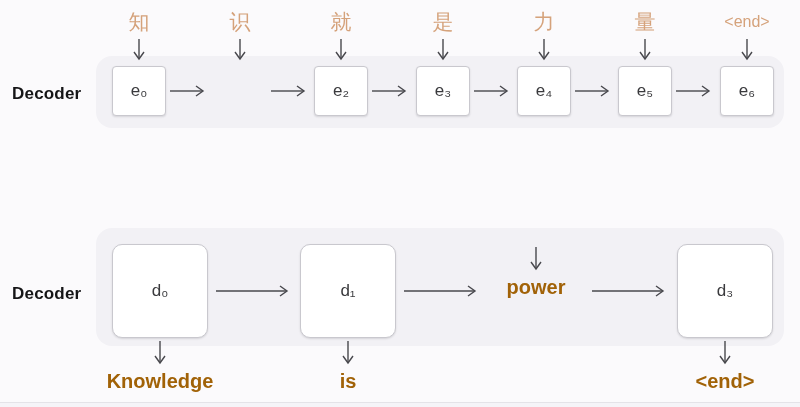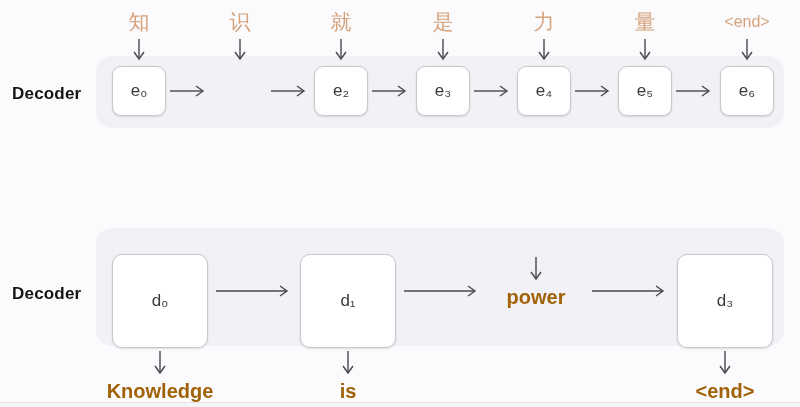--- a/index.html
+++ b/index.html
@@ -64,30 +64,29 @@
     color: #3a3a3d;
     display: flex;
     align-items: center;
     justify-content: center;
     font-size: 17px;
     box-shadow: 0 1px 2px rgba(60,60,67,0.16);
   }
   .enc-cell {
     margin-top: 4px;
     width: 54px; height: 50px;
-    border-radius: 9px;
+    border-radius: 4px;
   }
   .dec-col {
     position: absolute;
     top: 244px;
     width: 96px;
     display: flex;
     flex-direction: column;
     align-items: center;
-    margin-top: 10px;
   }
   .dec-cell {
     width: 96px; height: 94px;
     border-radius: 10px;
   }
   .tok-out {
     margin-top: 2px;
     height: 26px;
     display: flex;
     align-items: center;

